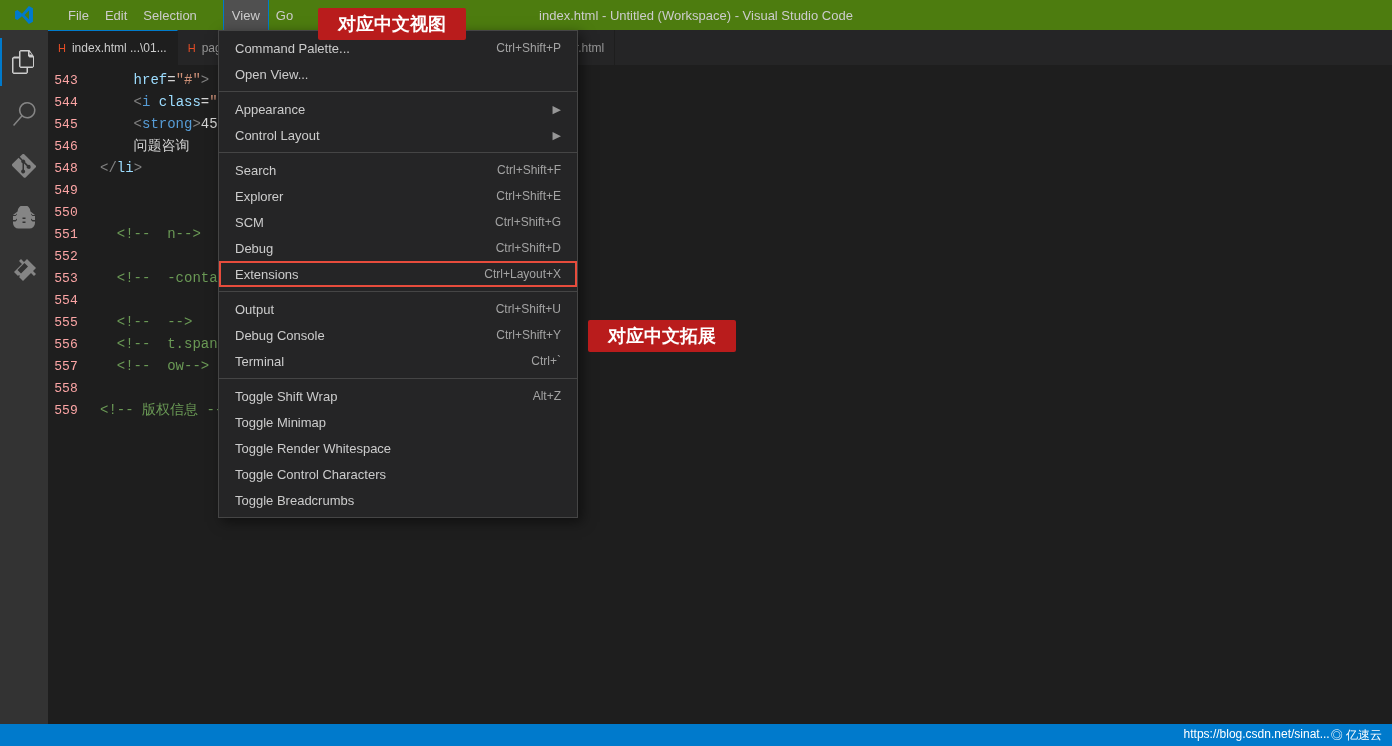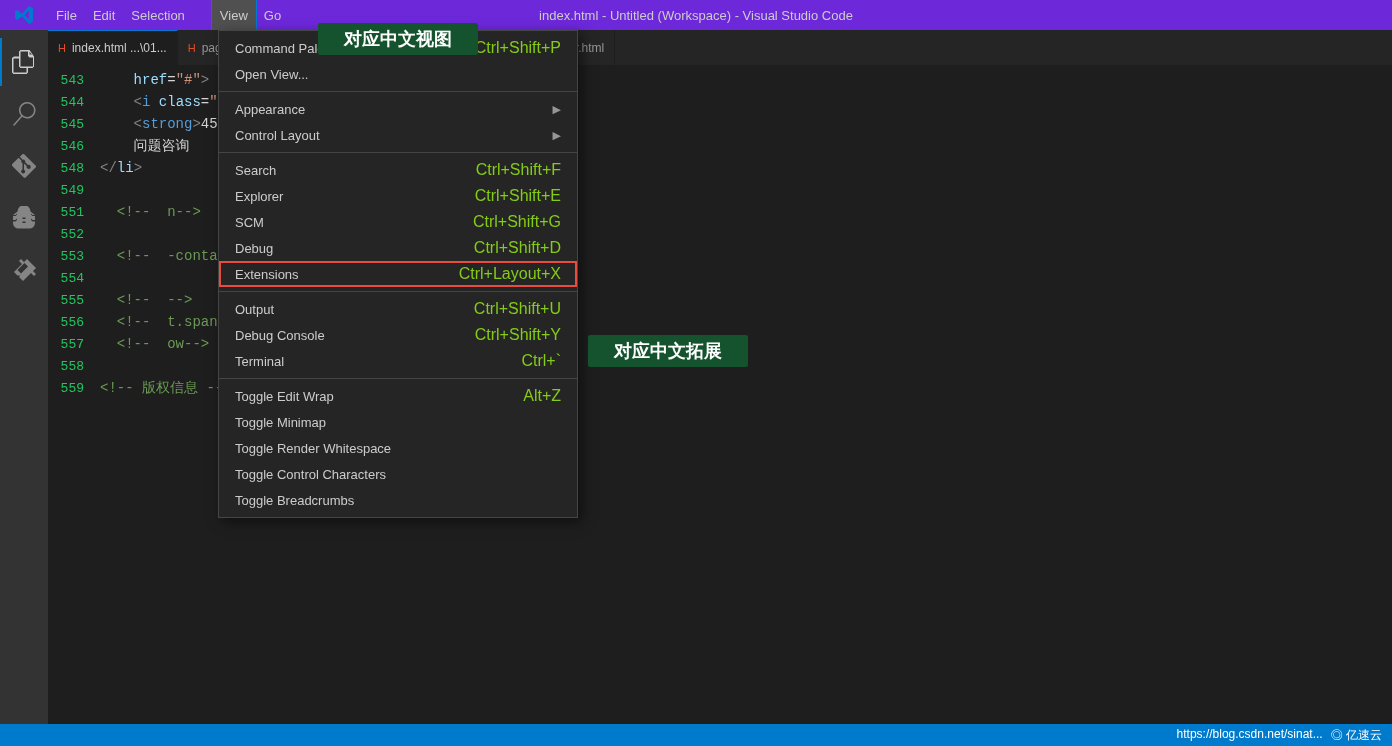--- a/index.html
+++ b/index.html
@@ -8,25 +8,26 @@
       background: #1e1e1e;
       color: #d4d4d4;
       width: 1392px;
       height: 746px;
       overflow: hidden;
       position: relative;
     }
 
     
     .title-bar {
-      background: #6d28d9;
+      background: #4d7c0f;
       height: 30px;
       display: flex;
       align-items: center;
       position: relative;
+      gap: 12px;
     }
     .title-bar-logo {
       width: 48px;
       display: flex;
       align-items: center;
       justify-content: center;
       color: #007acc;
       font-size: 18px;
     }
     .menu-bar {
@@ -145,23 +146,23 @@
     .editor-lines {
       padding: 4px 0;
     }
     .editor-line {
       display: flex;
       height: 22px;
       align-items: center;
     }
     .line-num {
       width: 52px;
-      text-align: right;
+      text-align: center;
       padding-right: 16px;
-      color: #22c55e;
+      color: #fca5a5;
       font-size: 13px;
       flex-shrink: 0;
     }
     .line-content {
       color: #d4d4d4;
       white-space: pre;
       font-size: 14px;
     }
     .hl-tag { color: #808080; }
     .hl-attr { color: #9cdcfe; }
@@ -189,69 +190,68 @@
       font-size: 13px;
       color: #cccccc;
       cursor: pointer;
       height: 26px;
     }
     .menu-section-item.extensions-item {
       outline: 2px solid #e74c3c;
       outline-offset: -2px;
     }
     .menu-shortcut {
-      color: #84cc16;
-      font-size: 16px;
+      color: #a3a3a3;
+      font-size: 12px;
     }
     .menu-arrow {
       color: #969696;
       font-size: 11px;
     }
     .menu-separator {
       height: 1px;
       background: #454545;
       margin: 4px 0;
     }
     .menu-item-label {
       flex: 1;
     }
 
     
     .annotation-box {
       position: absolute;
-      background: #14532d;
+      background: #b91c1c;
       color: white;
       font-size: 18px;
       font-weight: bold;
-      padding: 4px 26px;
+      padding: 4px 20px;
       border-radius: 2px;
       font-family: 'Microsoft YaHei', sans-serif;
       white-space: nowrap;
       z-index: 200;
-      margin-top: 15px;
     }
 
     
     .bottom-bar {
       position: absolute;
       bottom: 0;
       left: 0;
       right: 0;
       height: 22px;
       background: #007acc;
       display: flex;
       align-items: center;
       justify-content: space-between;
       padding: 0 10px;
       font-size: 12px;
       color: white;
     }
     .bottom-right {
       display: flex;
-      gap: 8px;
+      gap: 1px;
     }
 
     
     .view-menu-active {
       background: #505050;
       outline: 1px solid #007acc;
     }
   </style>
 </head>
 <body>
@@ -347,20 +347,24 @@
     </div>
     <div class="editor-line">
       <span class="line-num">548</span>
       <span class="line-content"><span class="hl-tag">&lt;/</span><span class="hl-attr">li</span><span class="hl-tag">&gt;</span></span>
     </div>
     <div class="editor-line">
       <span class="line-num">549</span>
       <span class="line-content"></span>
     </div>
     <div class="editor-line">
+      <span class="line-num">550</span>
+      <span class="line-content"></span>
+    </div>
+    <div class="editor-line">
       <span class="line-num">551</span>
       <span class="line-content"><span class="hl-comment">  &lt;!--  n--&gt;</span></span>
     </div>
     <div class="editor-line">
       <span class="line-num">552</span>
       <span class="line-content"></span>
     </div>
     <div class="editor-line">
       <span class="line-num">553</span>
       <span class="line-content"><span class="hl-comment">  &lt;!--  -container--&gt;</span></span>
@@ -447,21 +451,21 @@
     <span class="menu-shortcut">Ctrl+Shift+Y</span>
   </div>
   <div class="menu-section-item">
     <span class="menu-item-label">Terminal</span>
     <span class="menu-shortcut">Ctrl+`</span>
   </div>
 
   <div class="menu-separator"></div>
 
   <div class="menu-section-item">
-    <span class="menu-item-label">Toggle Edit Wrap</span>
+    <span class="menu-item-label">Toggle Shift Wrap</span>
     <span class="menu-shortcut">Alt+Z</span>
   </div>
   <div class="menu-section-item">
     <span class="menu-item-label">Toggle Minimap</span>
   </div>
   <div class="menu-section-item">
     <span class="menu-item-label">Toggle Render Whitespace</span>
   </div>
   <div class="menu-section-item">
     <span class="menu-item-label">Toggle Control Characters</span>

